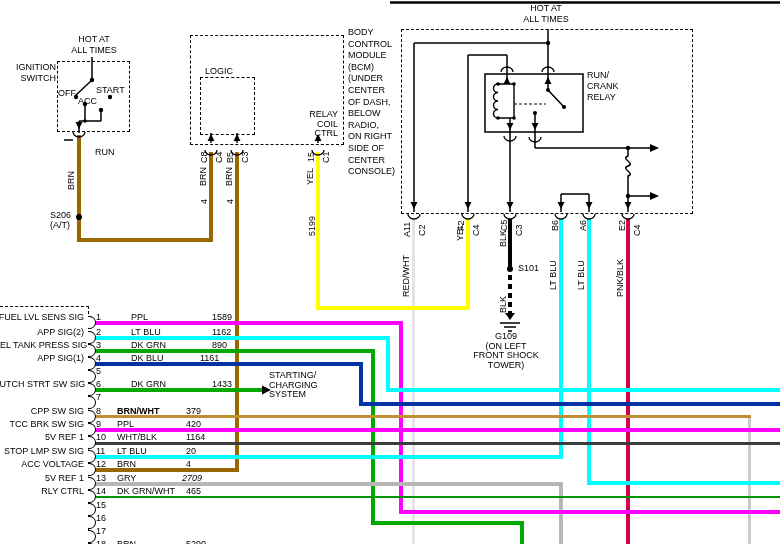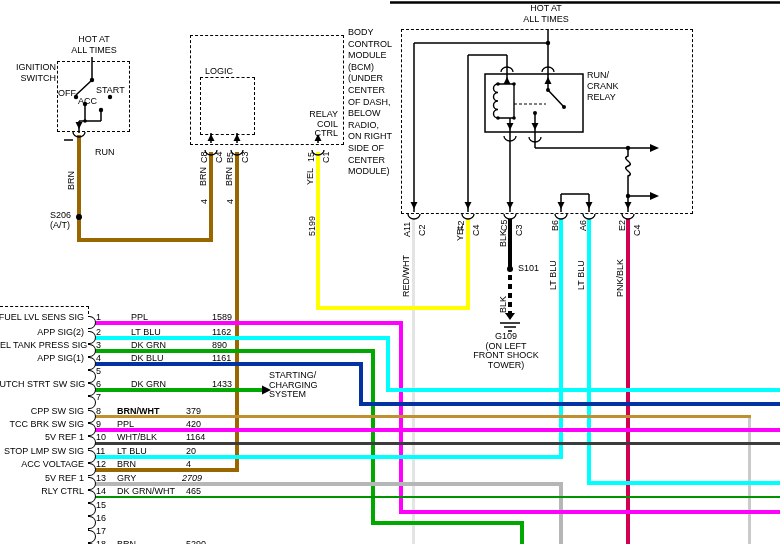--- a/index.html
+++ b/index.html
@@ -173,21 +173,21 @@
       <span>MODULE</span>
     <span>(BCM)</span>
       <span>(UNDER</span>
       <span>CENTER</span>
     <span>OF DASH,</span>
       <span>BELOW</span>
       <span>RADIO,</span>
     <span>ON RIGHT</span>
       <span>SIDE OF</span>
       <span>CENTER</span>
-    <span>MODULE)</span>
+    <span>CONSOLE)</span>
   </div>
   <div class="t tr blk" style="left:299px;top:110px;width:39px;line-height:9.7px;">
     <span>RELAY</span>
       <span>COIL</span>
       <span>CTRL</span>
   </div>
   <div class="v" style="left:199px;top:163px;">C8</div>
   <div class="v" style="left:214px;top:163px;">C4</div>
   <div class="v" style="left:225px;top:163px;">B5</div>
   <div class="v" style="left:240px;top:163px;">C3</div>
@@ -270,21 +270,21 @@
   <div class="t" style="left:212px;top:327px;">1162</div>
 
   <div class="t tr" style="left:-12px;top:340px;width:96px;">FUEL TANK PRESS SIG</div>
   <div class="t" style="left:96px;top:340px;">3</div>
   <div class="t" style="left:131px;top:340px;">DK GRN</div>
   <div class="t" style="left:212px;top:340px;">890</div>
 
   <div class="t tr" style="left:-12px;top:353px;width:96px;">APP SIG(1)</div>
   <div class="t" style="left:96px;top:353px;">4</div>
   <div class="t" style="left:131px;top:353px;">DK BLU</div>
-  <div class="t" style="left:212px;top:353px;">1161</div>
+  <div class="t" style="left:200px;top:353px;">1161</div>
 
   <div class="t" style="left:96px;top:366px;">5</div>
 
   <div class="t tr" style="left:-12px;top:379px;width:96px;">CLUTCH STRT SW SIG</div>
   <div class="t" style="left:96px;top:379px;">6</div>
   <div class="t" style="left:131px;top:379px;">DK GRN</div>
   <div class="t" style="left:212px;top:379px;">1433</div>
 
   <div class="t" style="left:96px;top:392px;">7</div>
 

